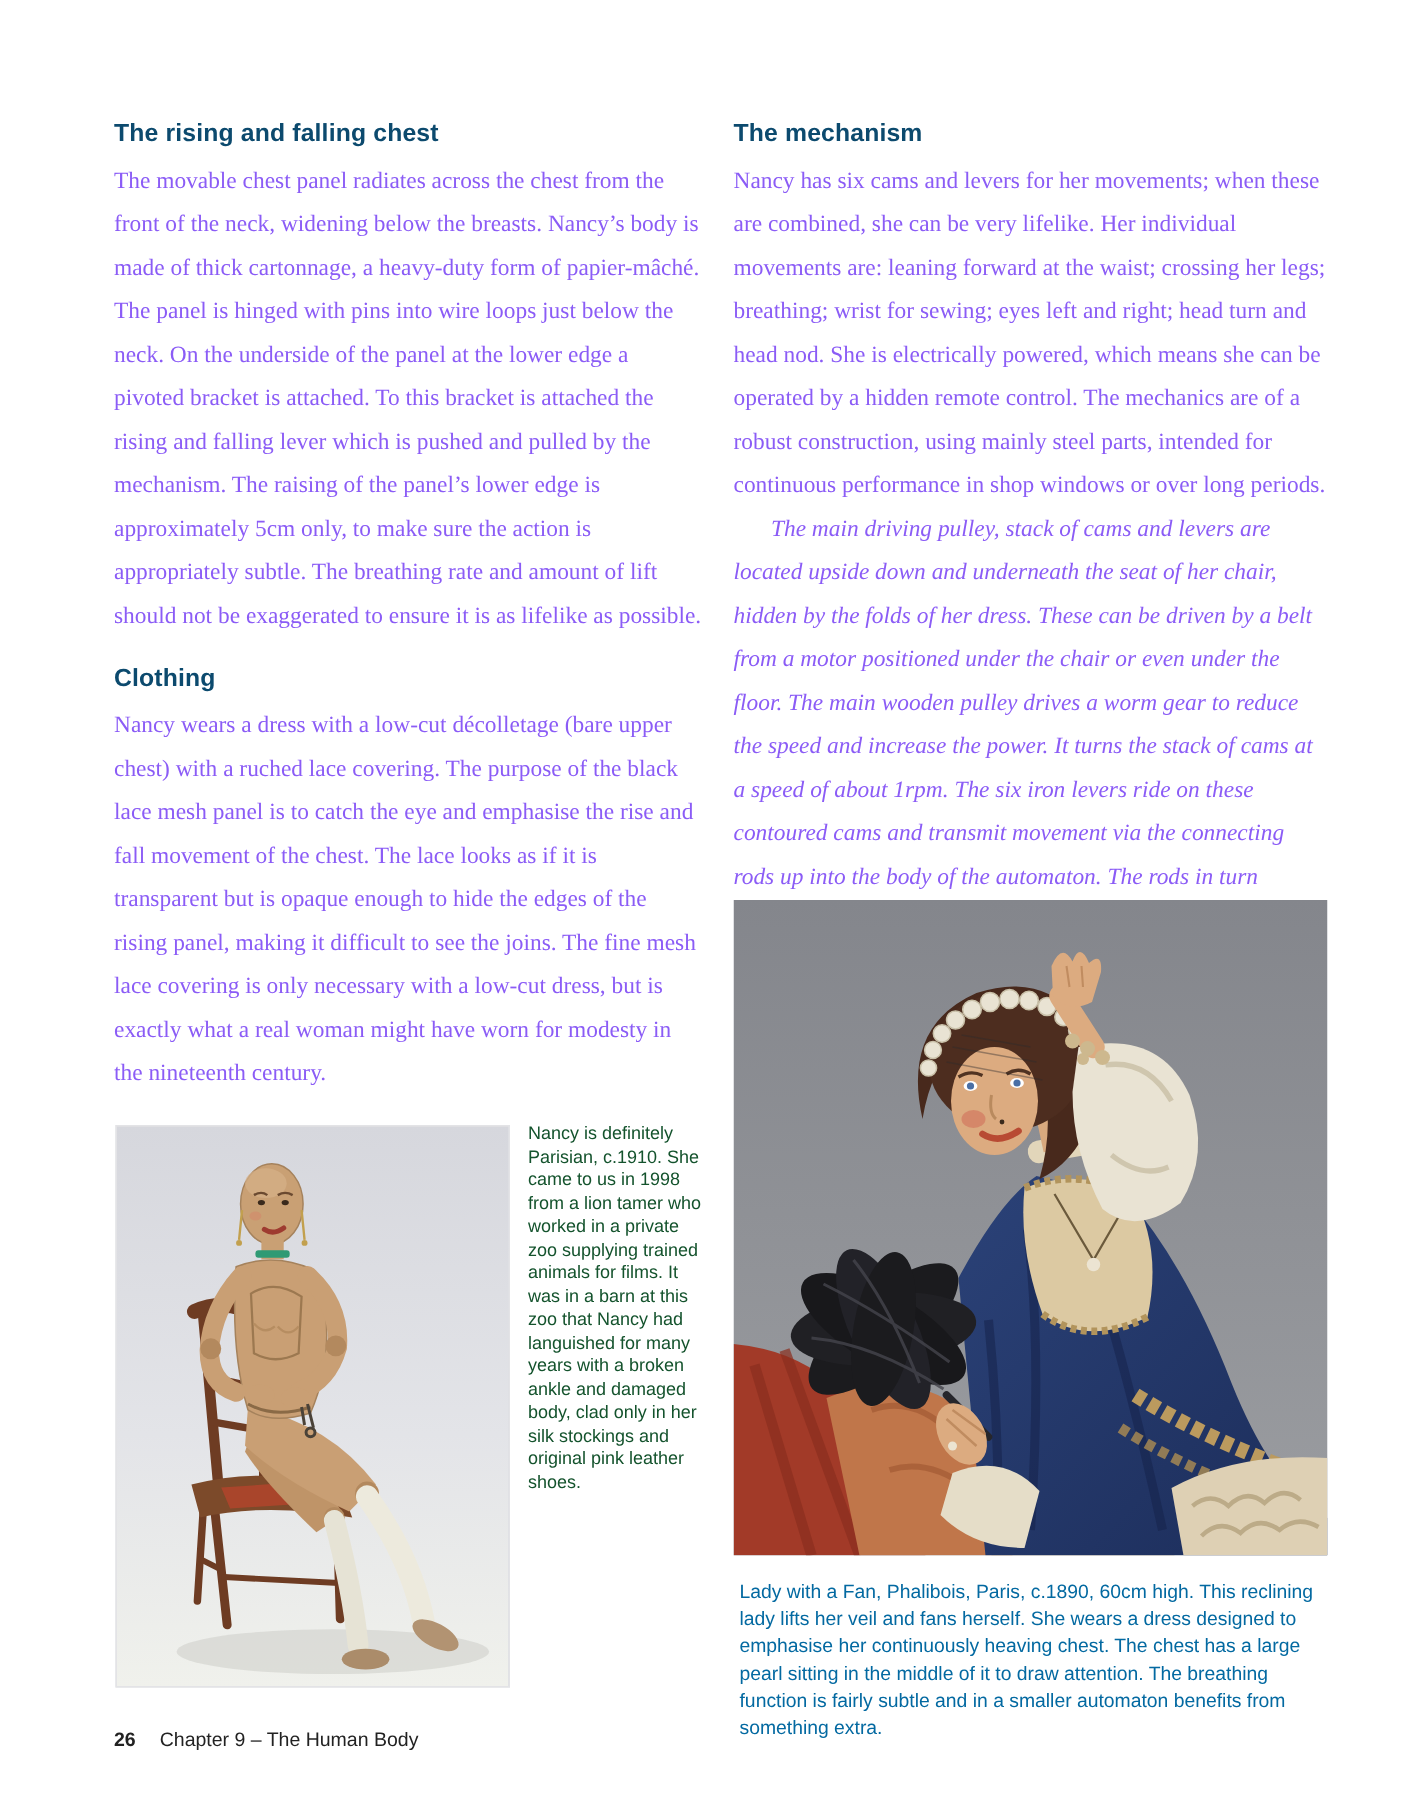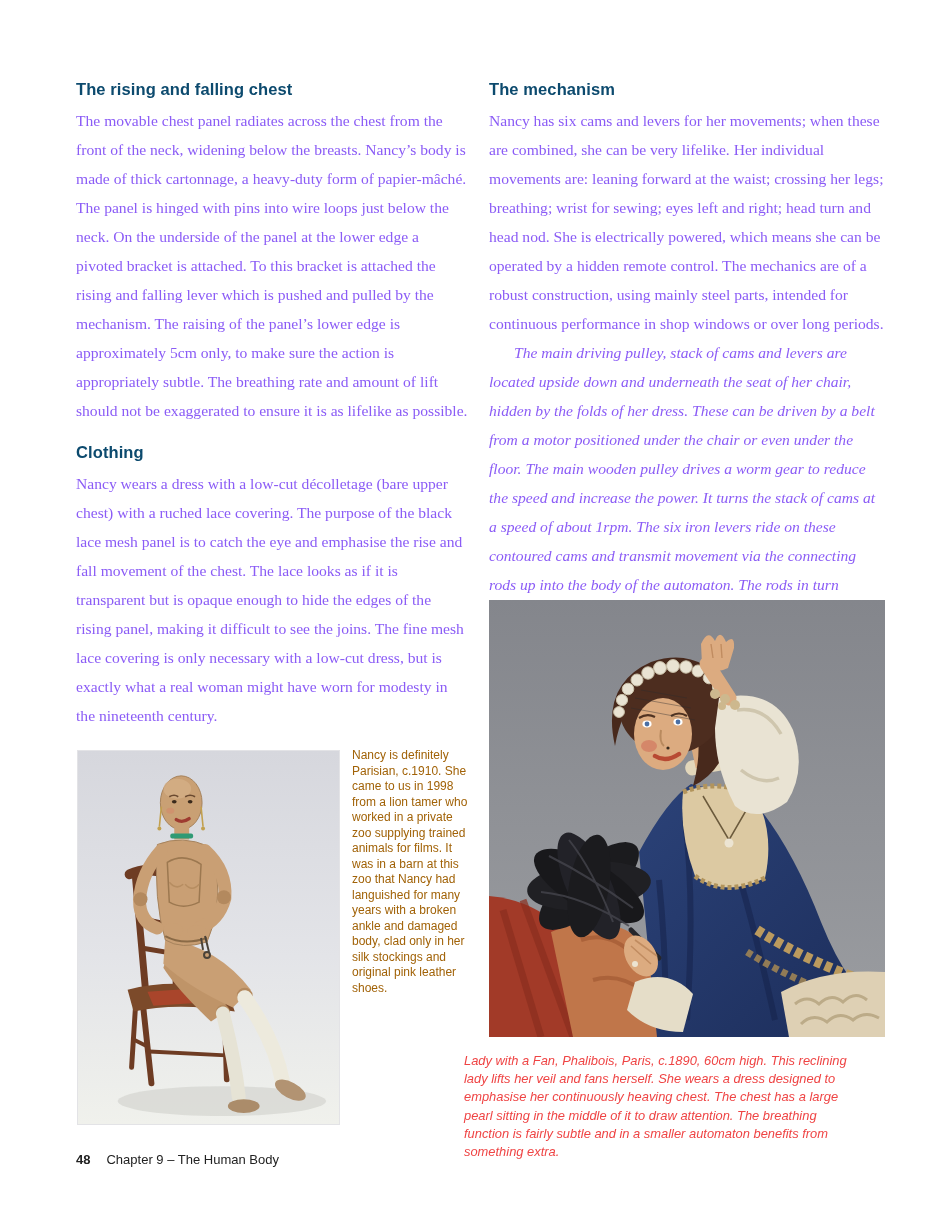--- a/index.html
+++ b/index.html
@@ -36,25 +36,25 @@
     border:1px solid #e3e3e6;
     overflow:hidden;
     background:#dcdde1;
   }
   #photo-nancy { left:77px; top:750px; width:263px; height:375px; }
   #photo-lady  { left:489px; top:600px; width:396px; height:437px; border:none; }
   .photo-frame svg { display:block; width:100%; height:100%; }
 
   .caption-side {
     position:absolute; left:352px; top:748px; width:122px;
-    font-size:12px; line-height:15.5px; color:#a16207;
+    font-size:12px; line-height:15.5px; color:#14532d;
   }
   .caption-bottom {
-    position:absolute; left:464px; top:1052px; width:399px;
-    font-size:12.9px; line-height:18.2px; color:#ef4444;font-style:italic;
+    position:absolute; left:493px; top:1052px; width:399px;
+    font-size:12.9px; line-height:18.2px; color:#0369a1;
   }
   .footer {
     position:absolute; left:76px; top:1152px;
     font-size:13px; color:#222;
   }
   .footer .pagenum { font-weight:700; margin-right:16px; }
 </style>
 </head>
 <body>
 
@@ -246,14 +246,14 @@
     <path d="M258,352 Q312,386 390,410" stroke="#ae8d52" stroke-width="7" fill="none" stroke-dasharray="6 4" opacity="0.8"></path>
 
     <path d="M292,392 Q336,368 396,372 L396,437 L300,437 Z" fill="#ded0b4"></path>
     <path d="M306,404 Q318,394 330,404 Q342,392 354,402 Q366,390 378,400 M312,424 Q324,412 338,422 Q350,410 364,420 Q376,410 390,418" stroke="#bcab88" stroke-width="3" fill="none"></path>
   </svg>
 </div>
 
 <div class="caption-bottom">Lady with a Fan, Phalibois, Paris, c.1890, 60cm high. This reclining lady lifts her veil and fans herself. She wears a dress designed to emphasise her continuously heaving chest. The chest has a large pearl sitting in the middle of it to draw attention. The breathing function is fairly subtle and in a smaller automaton benefits from something extra.</div>
 
 <div class="footer">
-  <span class="pagenum">48</span><span>Chapter 9 – The Human Body</span>
+  <span class="pagenum">26</span><span>Chapter 9 – The Human Body</span>
 </div>
 
 </body></html>

